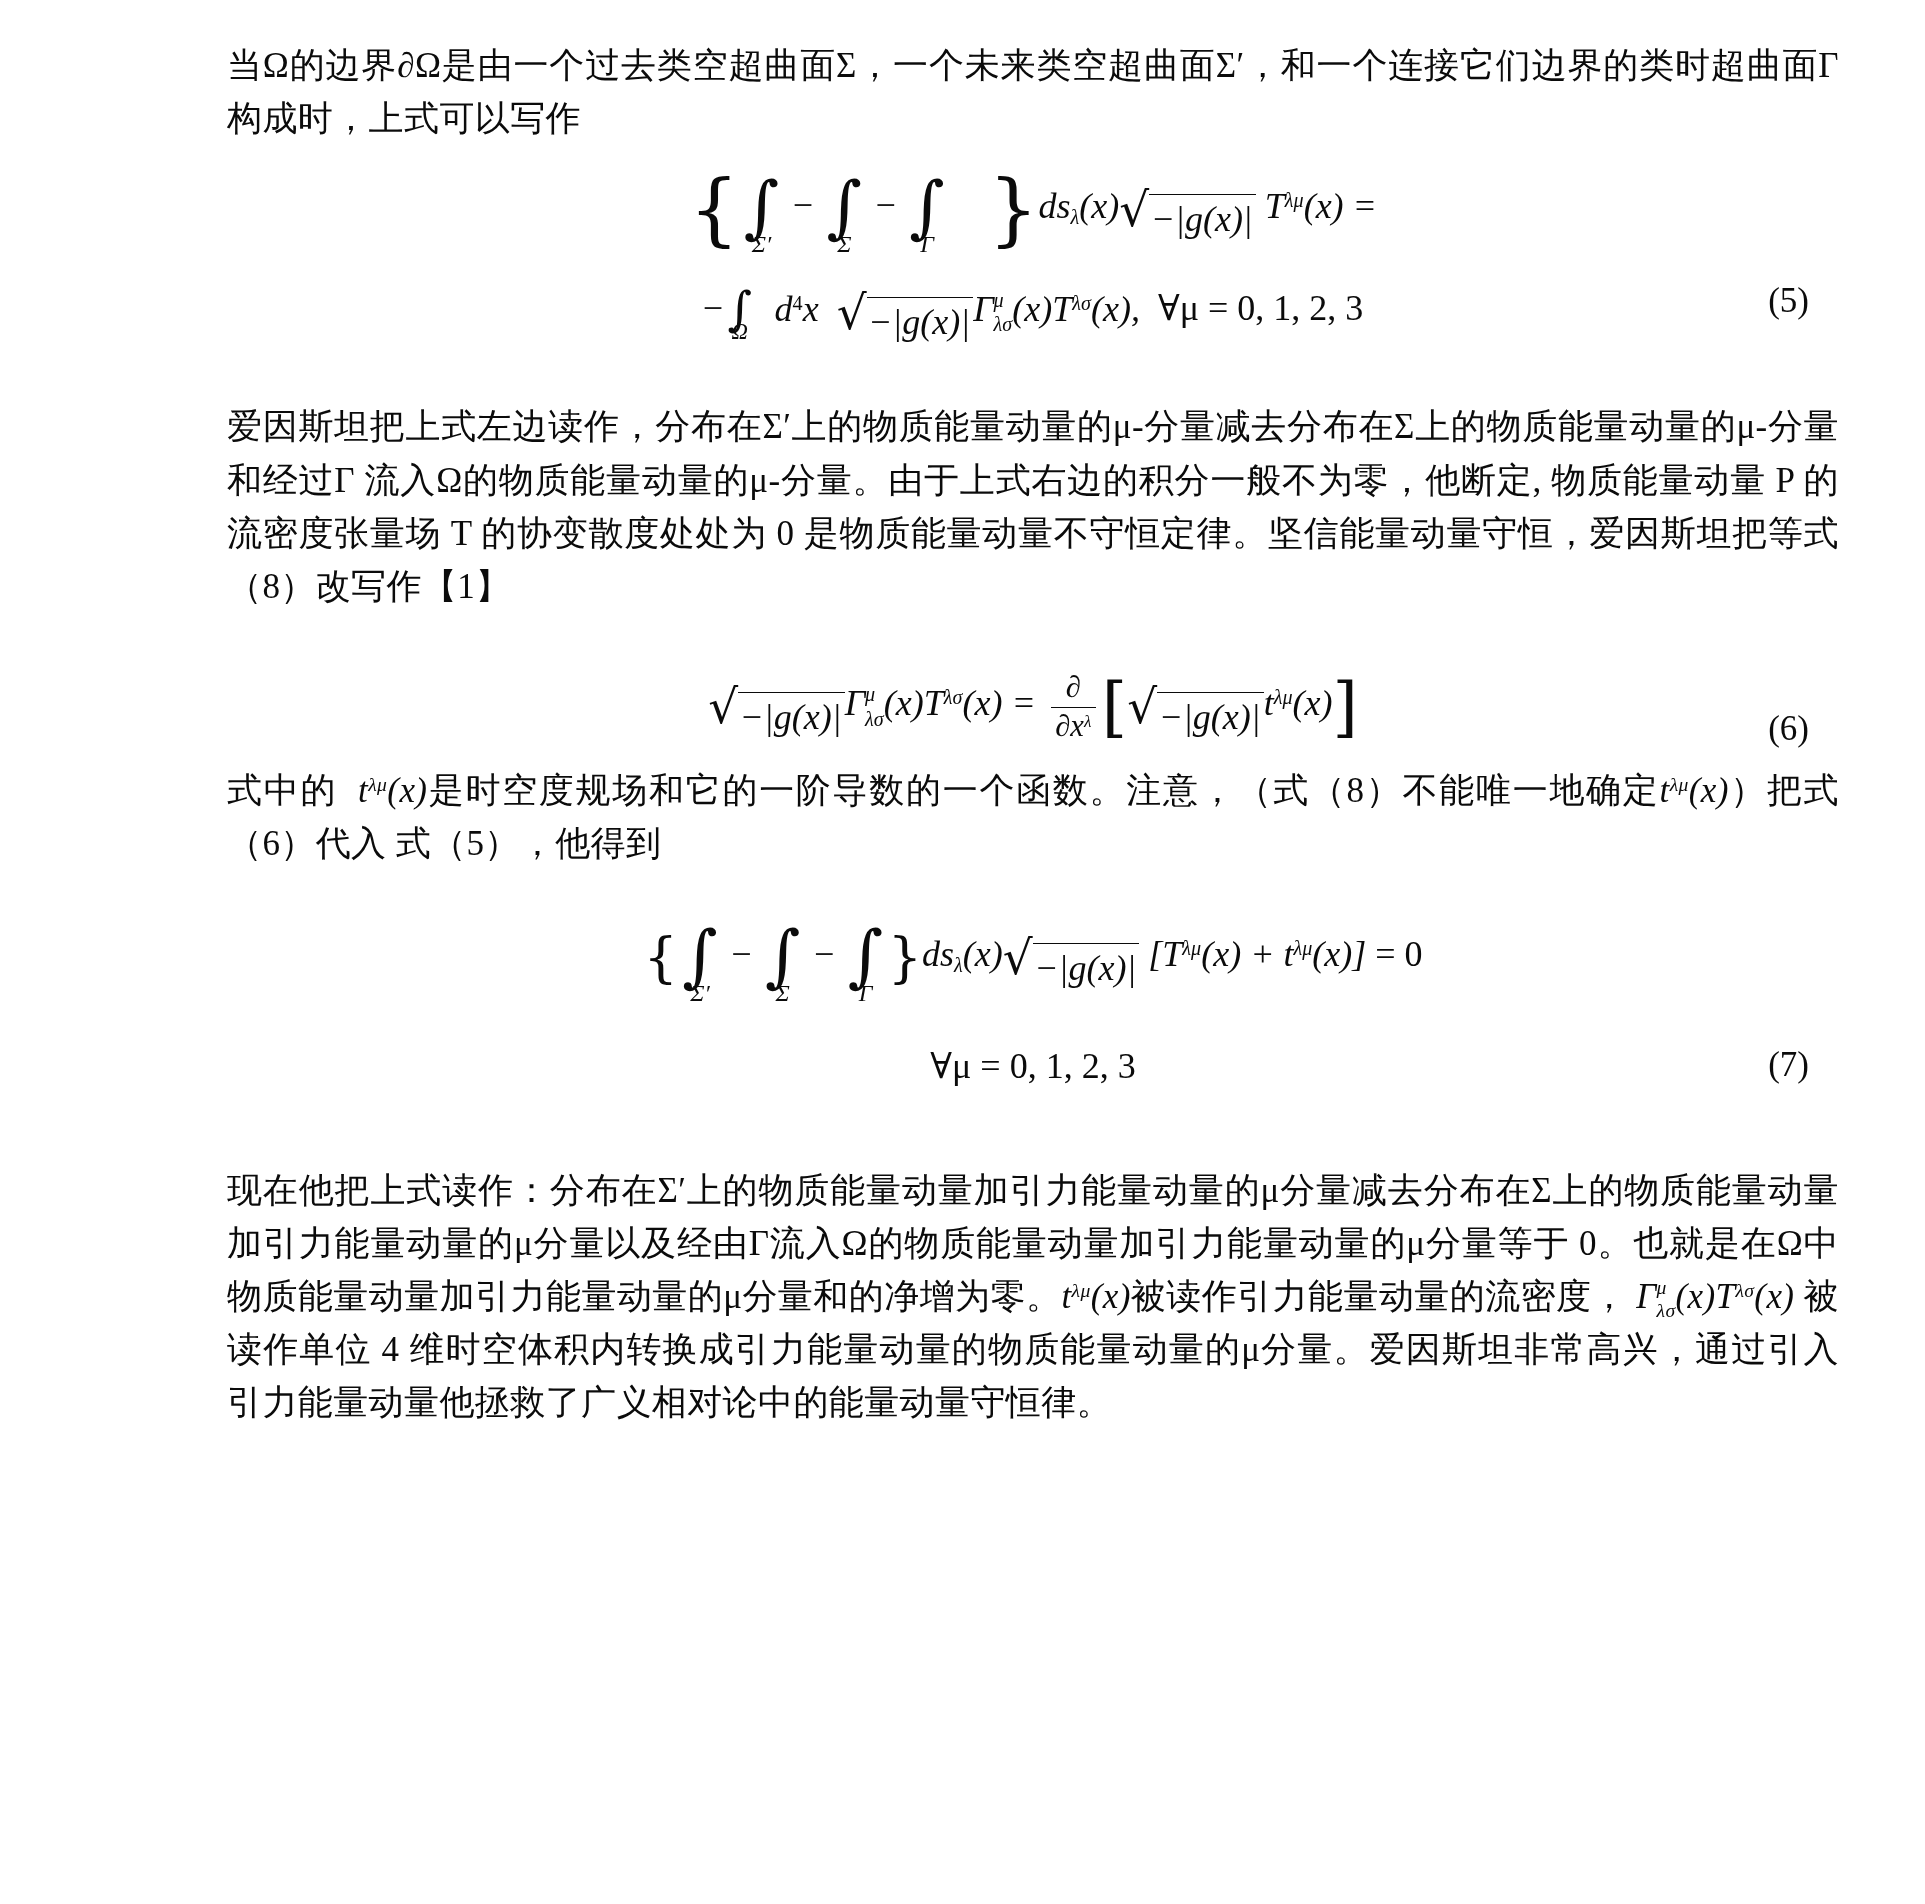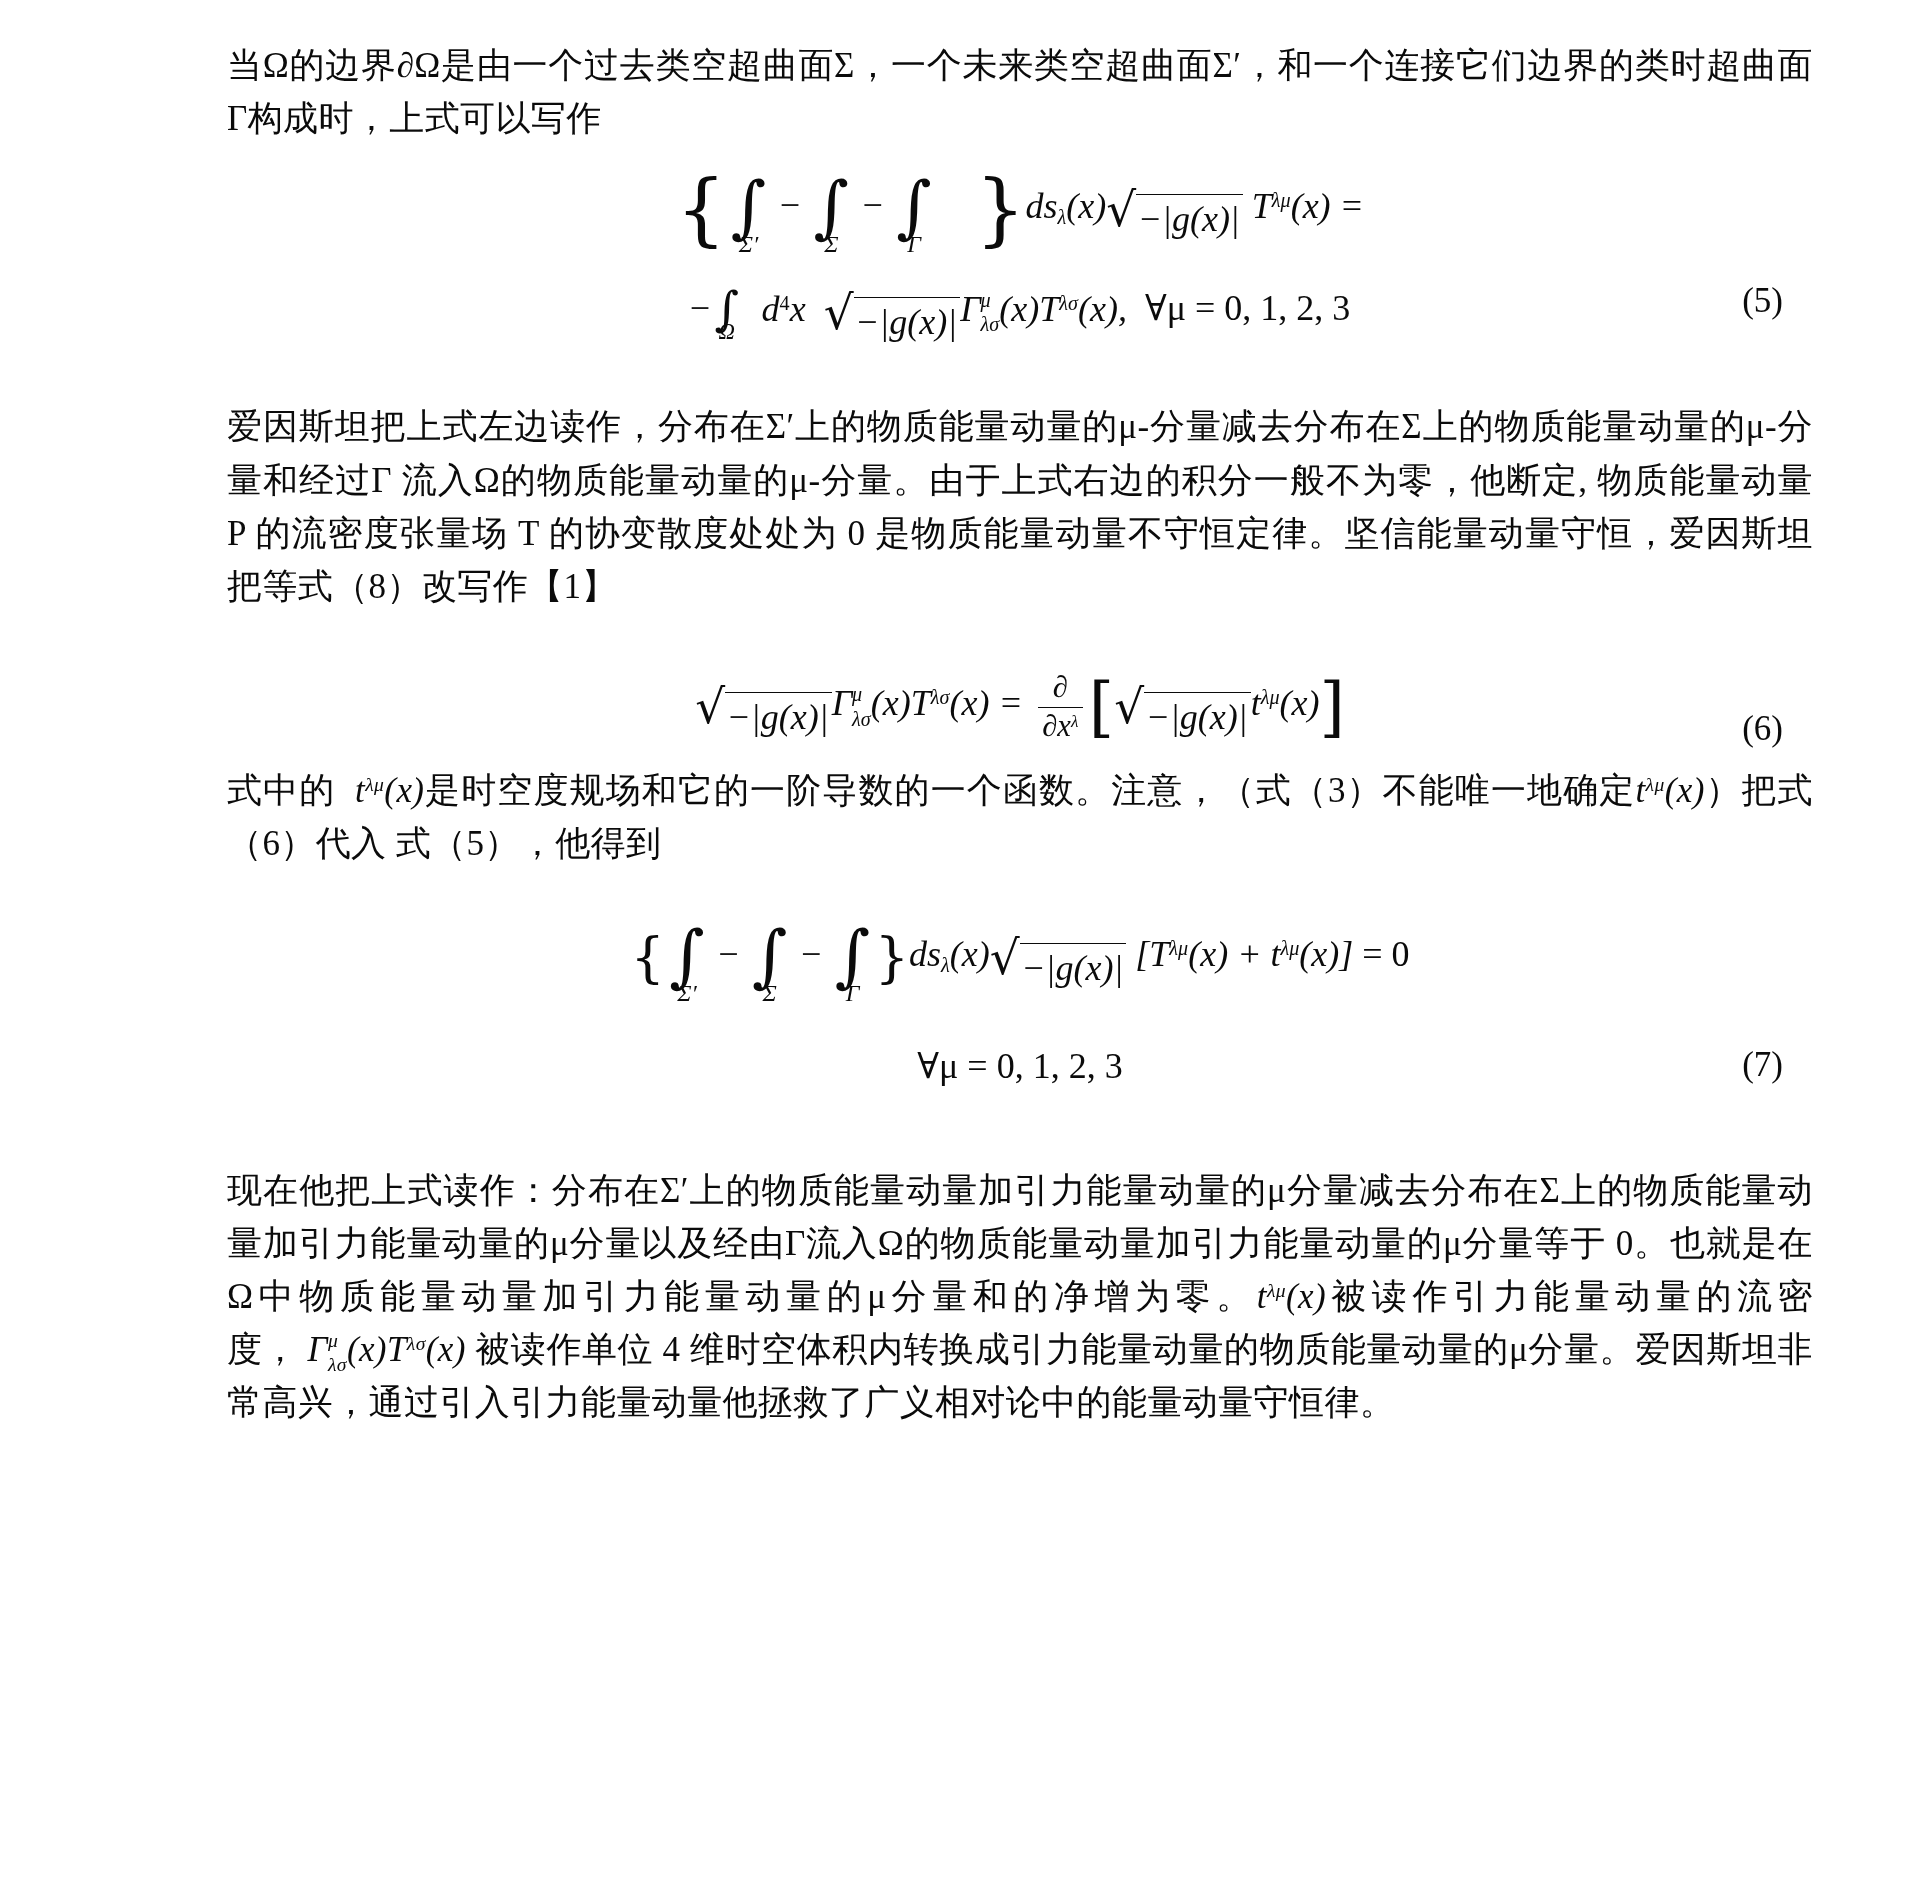--- a/index.html
+++ b/index.html
@@ -11,21 +11,21 @@
     width: 1926px;
     height: 1905px;
     font-family: "Liberation Serif", "DejaVu Serif", serif;
     color: #0b0b0b;
     overflow: hidden;
   }
   .page {
     box-sizing: border-box;
     width: 1926px;
     height: 1374px;
-    padding: 39px 113px 0 227px;
+    padding: 39px 87px 0 227px;
   }
   
   .para {
     font-size: 35px;
     line-height: 1.52;
     text-align: justify;
     text-justify: inter-character;
     letter-spacing: 0.4px;
     margin: 0;
   }
@@ -195,21 +195,21 @@
     <div class="math-line">
       <span class="rad"><span class="sign">√</span><span class="body">−|g(x)|</span></span><span class="it">Γ<span class="subsup"><span class="s-up">μ</span><span class="s-dn">λσ</span></span>(x)T<sup>λσ</sup>(x)&nbsp;=&nbsp;</span><span class="frac"><span class="num">∂</span><span class="den">∂x<sup>λ</sup></span></span><span class="bigbr">[</span><span class="rad"><span class="sign">√</span><span class="body">−|g(x)|</span></span><span class="it">t<sup>λμ</sup>(x)</span><span class="bigbr">]</span>
       <span class="eqnum" style="top:39px">(6)</span>
     </div>
   </div>
 
   <div class="gap-sm"></div>
 
   <p class="para">
     <span>式中的</span>
-    <span class="inlmath">&nbsp;t<sup>λμ</sup>(x)</span><span>是时空度规场和它的一阶导数的一个函数。注意，（式（3）不能唯一地确定</span><span class="inlmath">t<sup>λμ</sup>(x)</span><span>）把式（6）代入 式（5），他得到</span>
+    <span class="inlmath">&nbsp;t<sup>λμ</sup>(x)</span><span>是时空度规场和它的一阶导数的一个函数。注意，（式（8）不能唯一地确定</span><span class="inlmath">t<sup>λμ</sup>(x)</span><span>）把式（6）代入 式（5），他得到</span>
   </p>
 
   <div class="gap-lg"></div>
 
   <div class="math-block">
     <div class="math-line">
       <span class="brace thin">{</span><span class="intg"><span class="sym">∫</span><span class="lim">Σ′</span></span><span class="up">&nbsp;−&nbsp;</span><span class="intg"><span class="sym">∫</span><span class="lim">Σ</span></span><span class="up">&nbsp;−&nbsp;</span><span class="intg"><span class="sym">∫</span><span class="lim">Γ</span></span><span class="brace thin">}</span><span class="it">ds<sub>λ</sub>(x)</span><span class="rad"><span class="sign">√</span><span class="body">−|g(x)|</span></span><span class="it">&nbsp;[T<sup>λμ</sup>(x) + t<sup>λμ</sup>(x)]&nbsp;</span><span class="up">= 0</span>
     </div>
 
     <div style="height:56px"></div>

